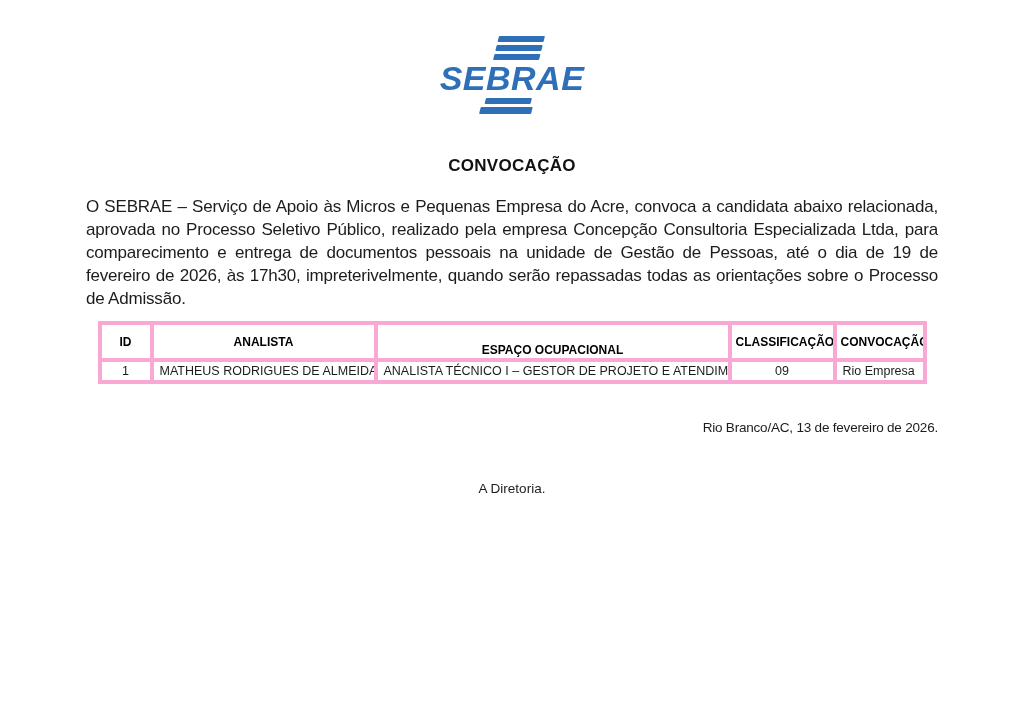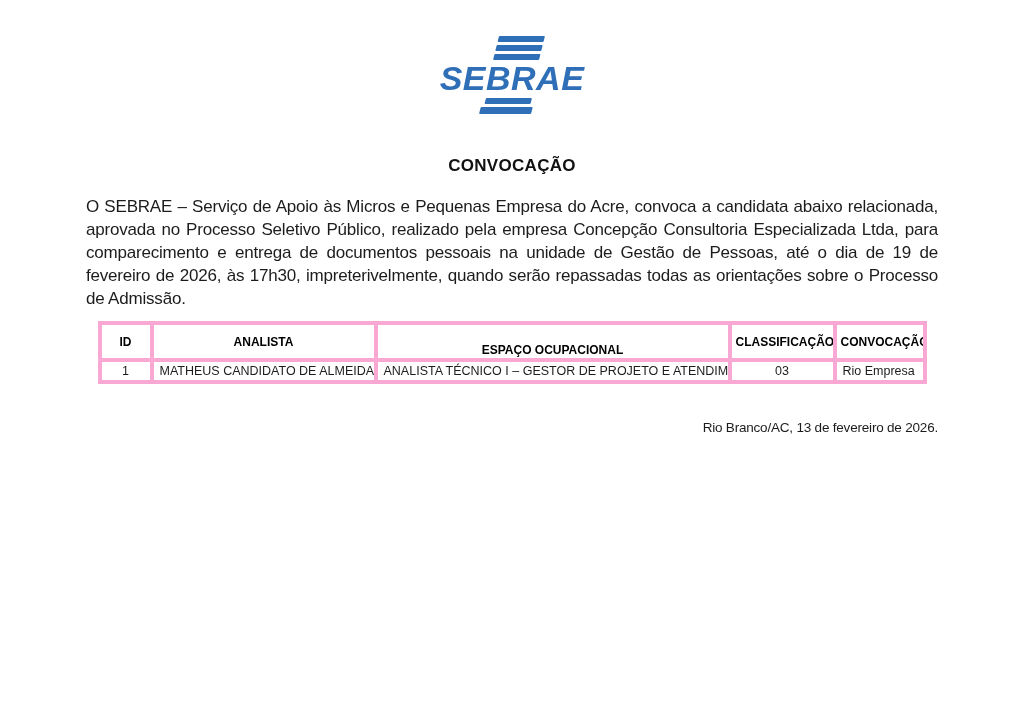--- a/index.html
+++ b/index.html
@@ -152,24 +152,25 @@
         <th>ID</th>
         <th>ANALISTA</th>
         <th class="low">ESPAÇO OCUPACIONAL</th>
         <th>CLASSIFICAÇÃO</th>
         <th>CONVOCAÇÃO</th>
       </tr>
     </thead>
     <tbody>
       <tr>
         <td class="center">1</td>
-        <td class="left">MATHEUS CANDIDATO DE ALMEIDA</td>
+        <td class="left">MATHEUS RODRIGUES DE ALMEIDA</td>
         <td class="left">ANALISTA TÉCNICO I – GESTOR DE PROJETO E ATENDIMENTO</td>
-        <td class="center">03</td>
+        <td class="center">09</td>
         <td class="left">Rio Empresa</td>
       </tr>
     </tbody>
   </table>
 
   <div class="date-line">Rio Branco/AC, 13 de fevereiro de 2026.</div>
 
+  <div class="signature">A Diretoria.</div>
 
 </div>
 
 </body></html>

